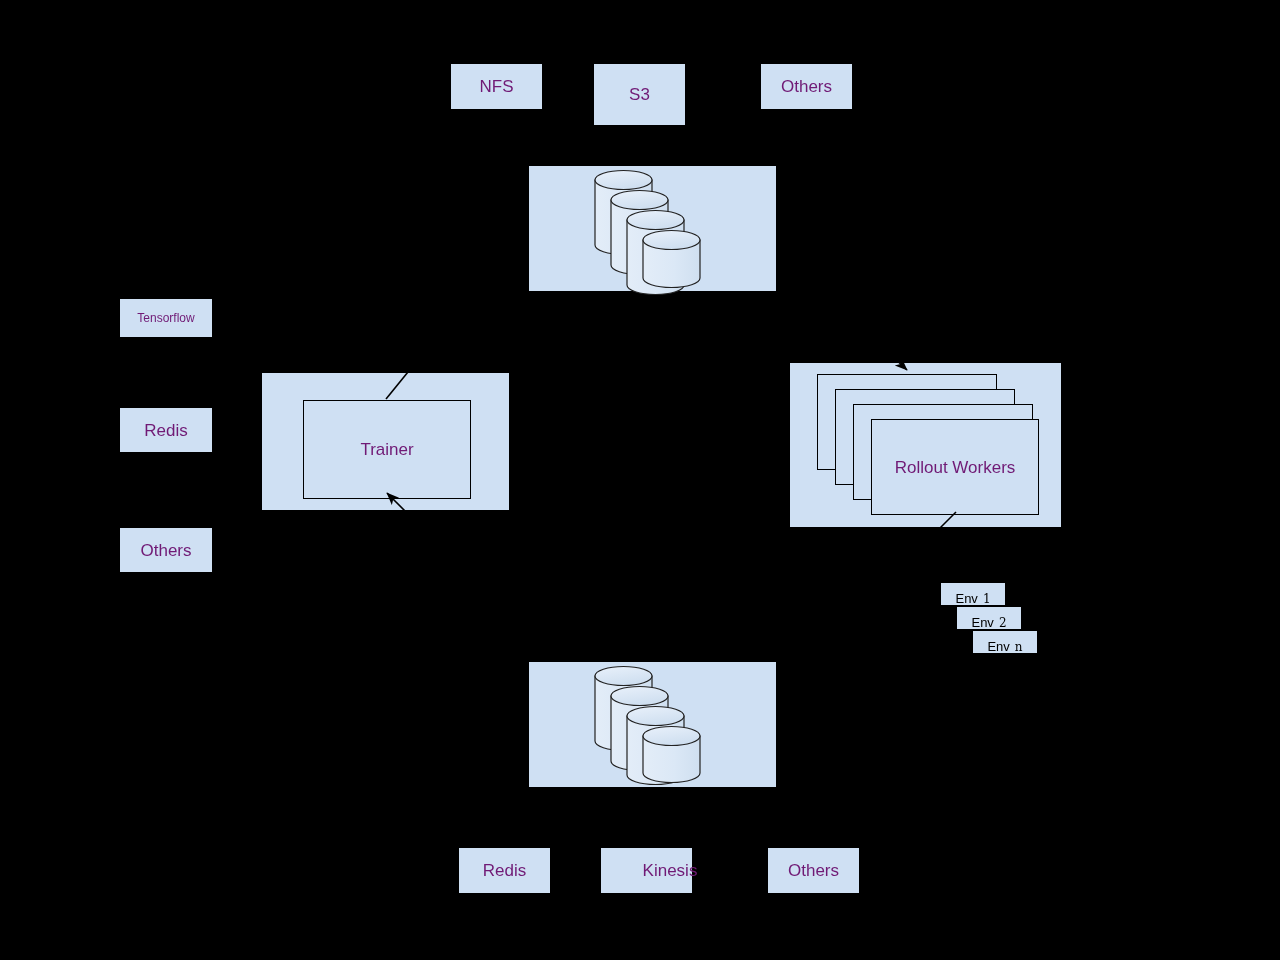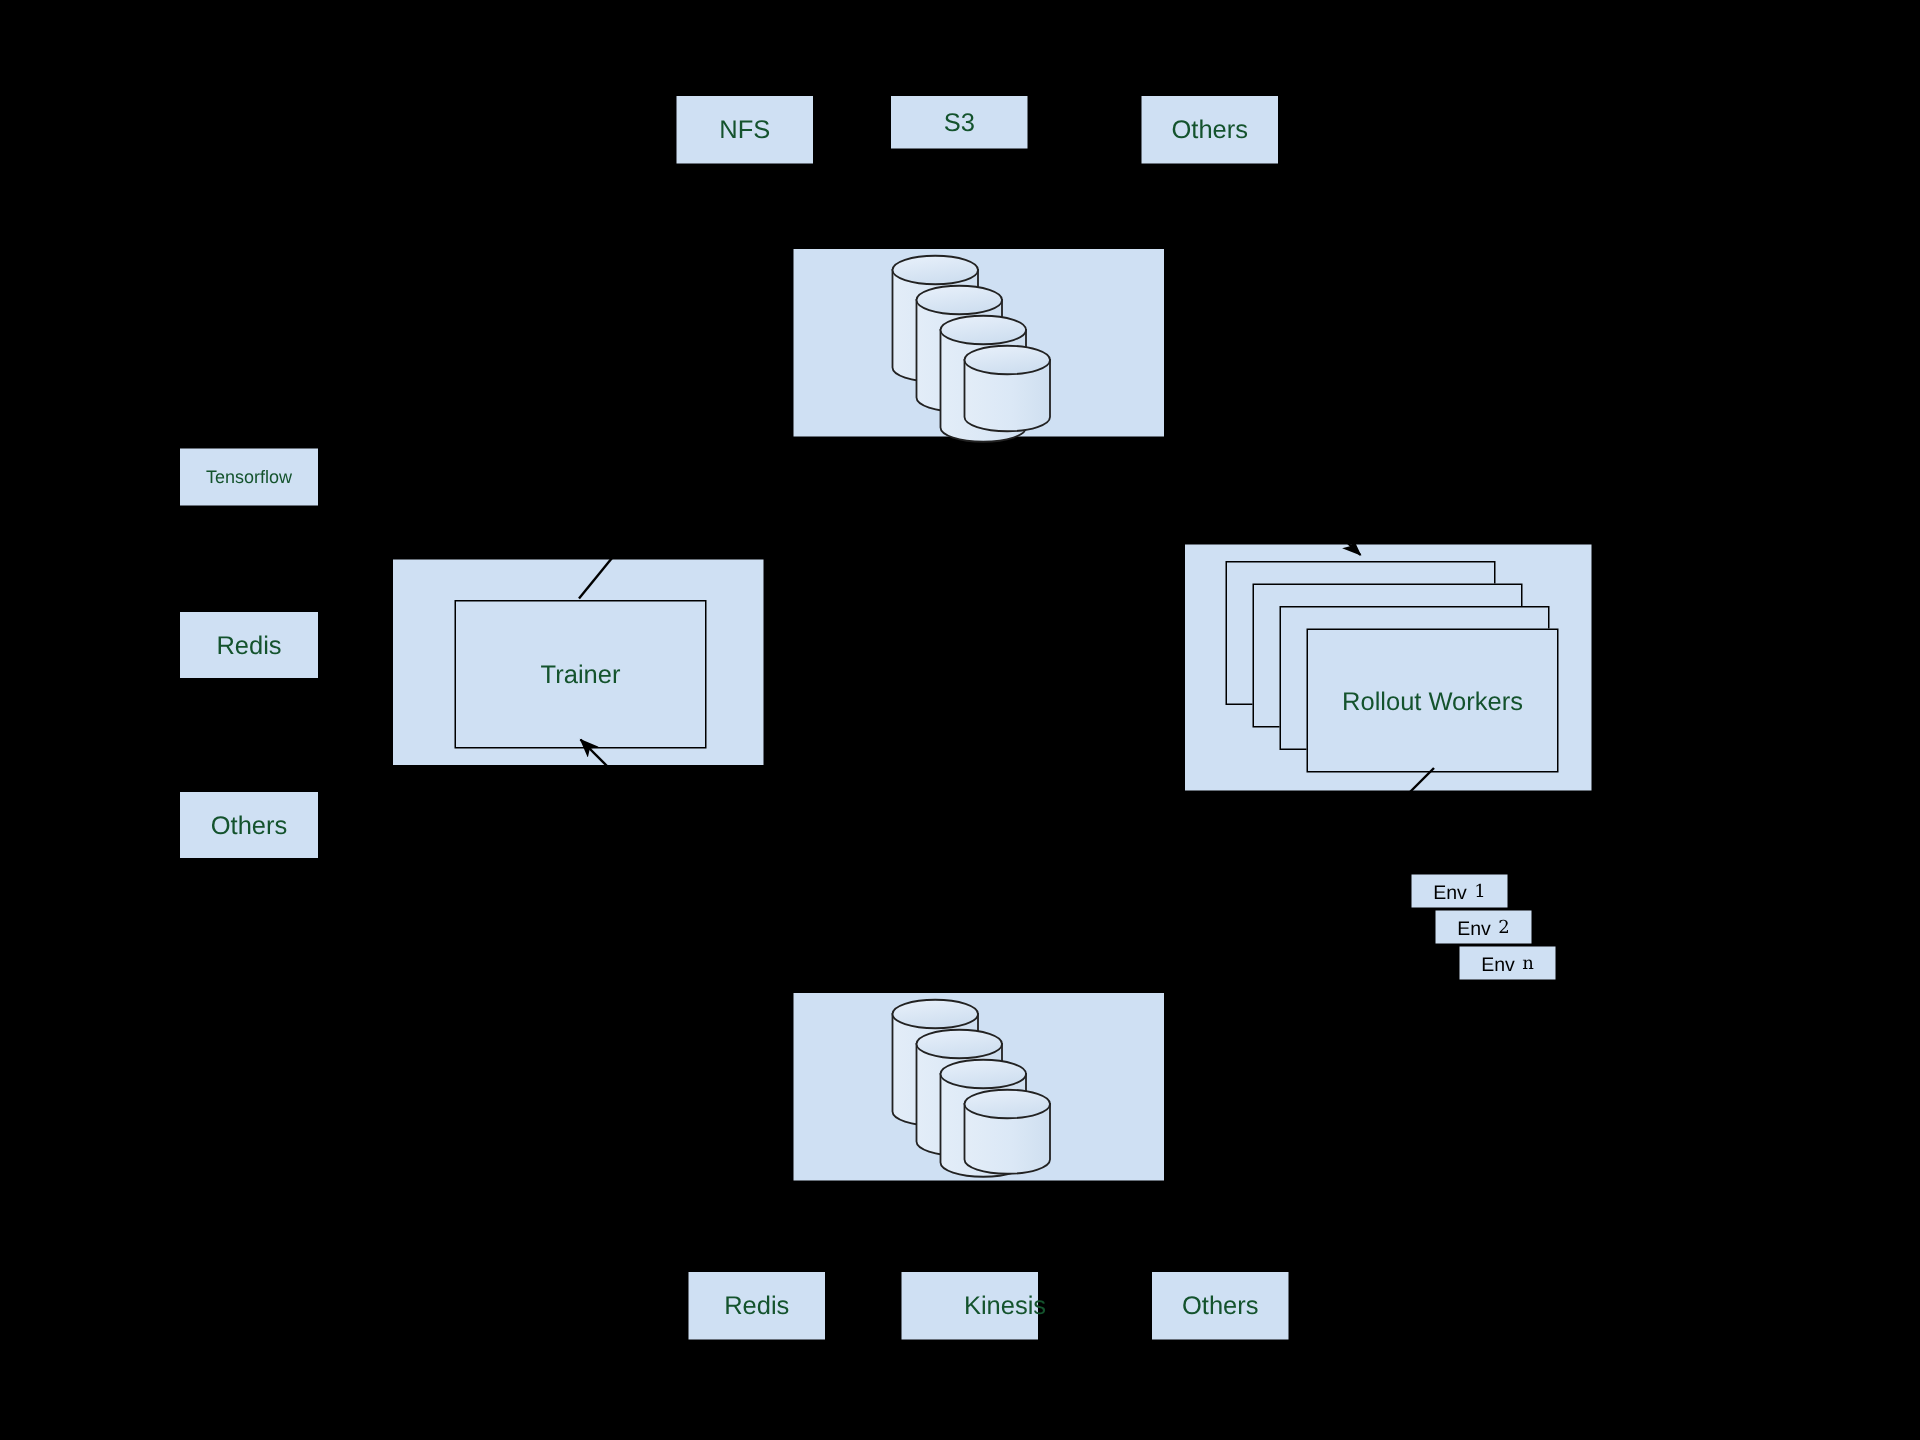--- a/index.html
+++ b/index.html
@@ -26,21 +26,21 @@
 
   
   .node {
     position: absolute;
     box-sizing: border-box;
     background: #cfe0f3;
     display: flex;
     align-items: center;
     justify-content: center;
     white-space: nowrap;
-    color: #14532d;
+    color: #701a75;
     line-height: 1;
   }
 
   
   .flatbox {
     font-size: 17px;
   }
   .flatbox.small {
     font-size: 12px;
   }
@@ -67,21 +67,21 @@
     background: #cfe0f3;
   }
 
   
   .envchip {
     position: absolute;
     box-sizing: border-box;
     background: #cfe0f3;
     font-size: 13px;
     display: flex;
-    align-items: center;
+    align-items: flex-end;
     justify-content: center;
     padding: 0 8px;
     white-space: nowrap;
     line-height: 1;
   }
   .envchip .env-word {
     font-family: "Liberation Sans", sans-serif;
   }
   .envchip .env-num {
     font-family: "DejaVu Serif", serif;
@@ -99,21 +99,21 @@
 </style>
 </head>
 <body>
 
 <div id="canvas">
 
   <div class="node flatbox" style="left:451px; top:64px; width:91px; height:45px;">
     <span>NFS</span>
   </div>
 
-  <div class="node flatbox" style="left:594px; top:64px; width:91px; height:35px;">
+  <div class="node flatbox" style="left:594px; top:64px; width:91px; height:61px;">
     <span>S3</span>
   </div>
 
   <div class="node flatbox" style="left:761px; top:64px; width:91px; height:45px;">
     <span>Others</span>
   </div>
 
   <div class="panel" style="left:529px; top:166px; width:247px; height:125px;"></div>
 
   <div class="node flatbox small" style="left:120px; top:299px; width:92px; height:38px;">

